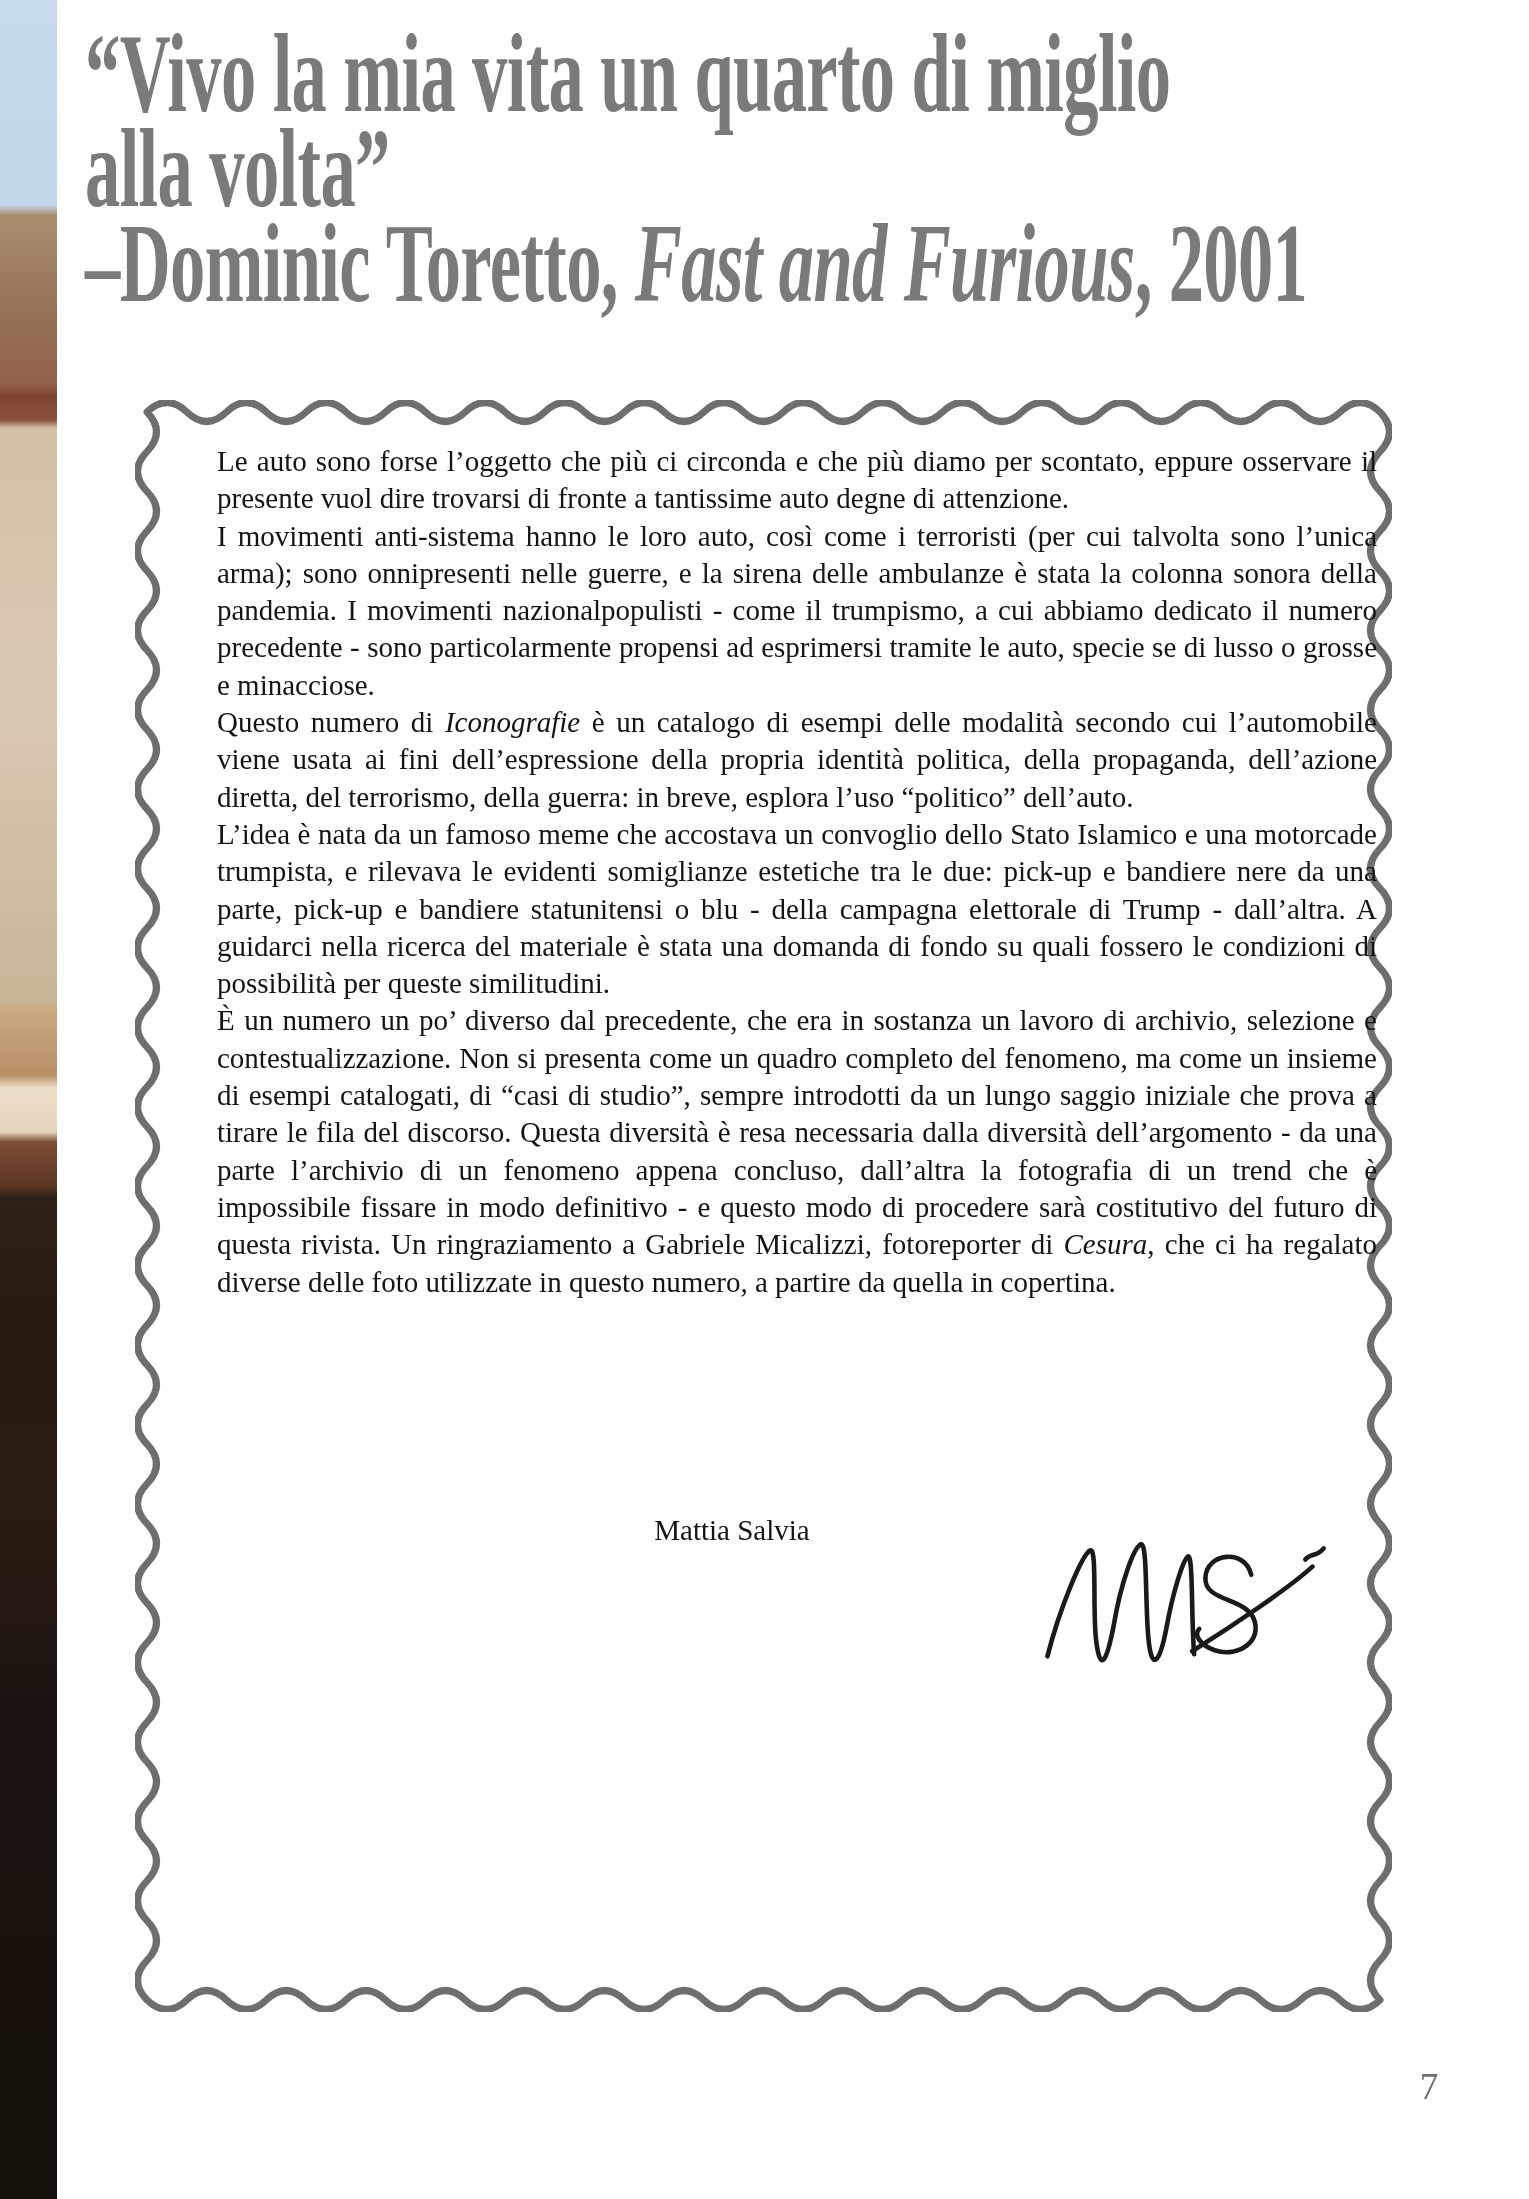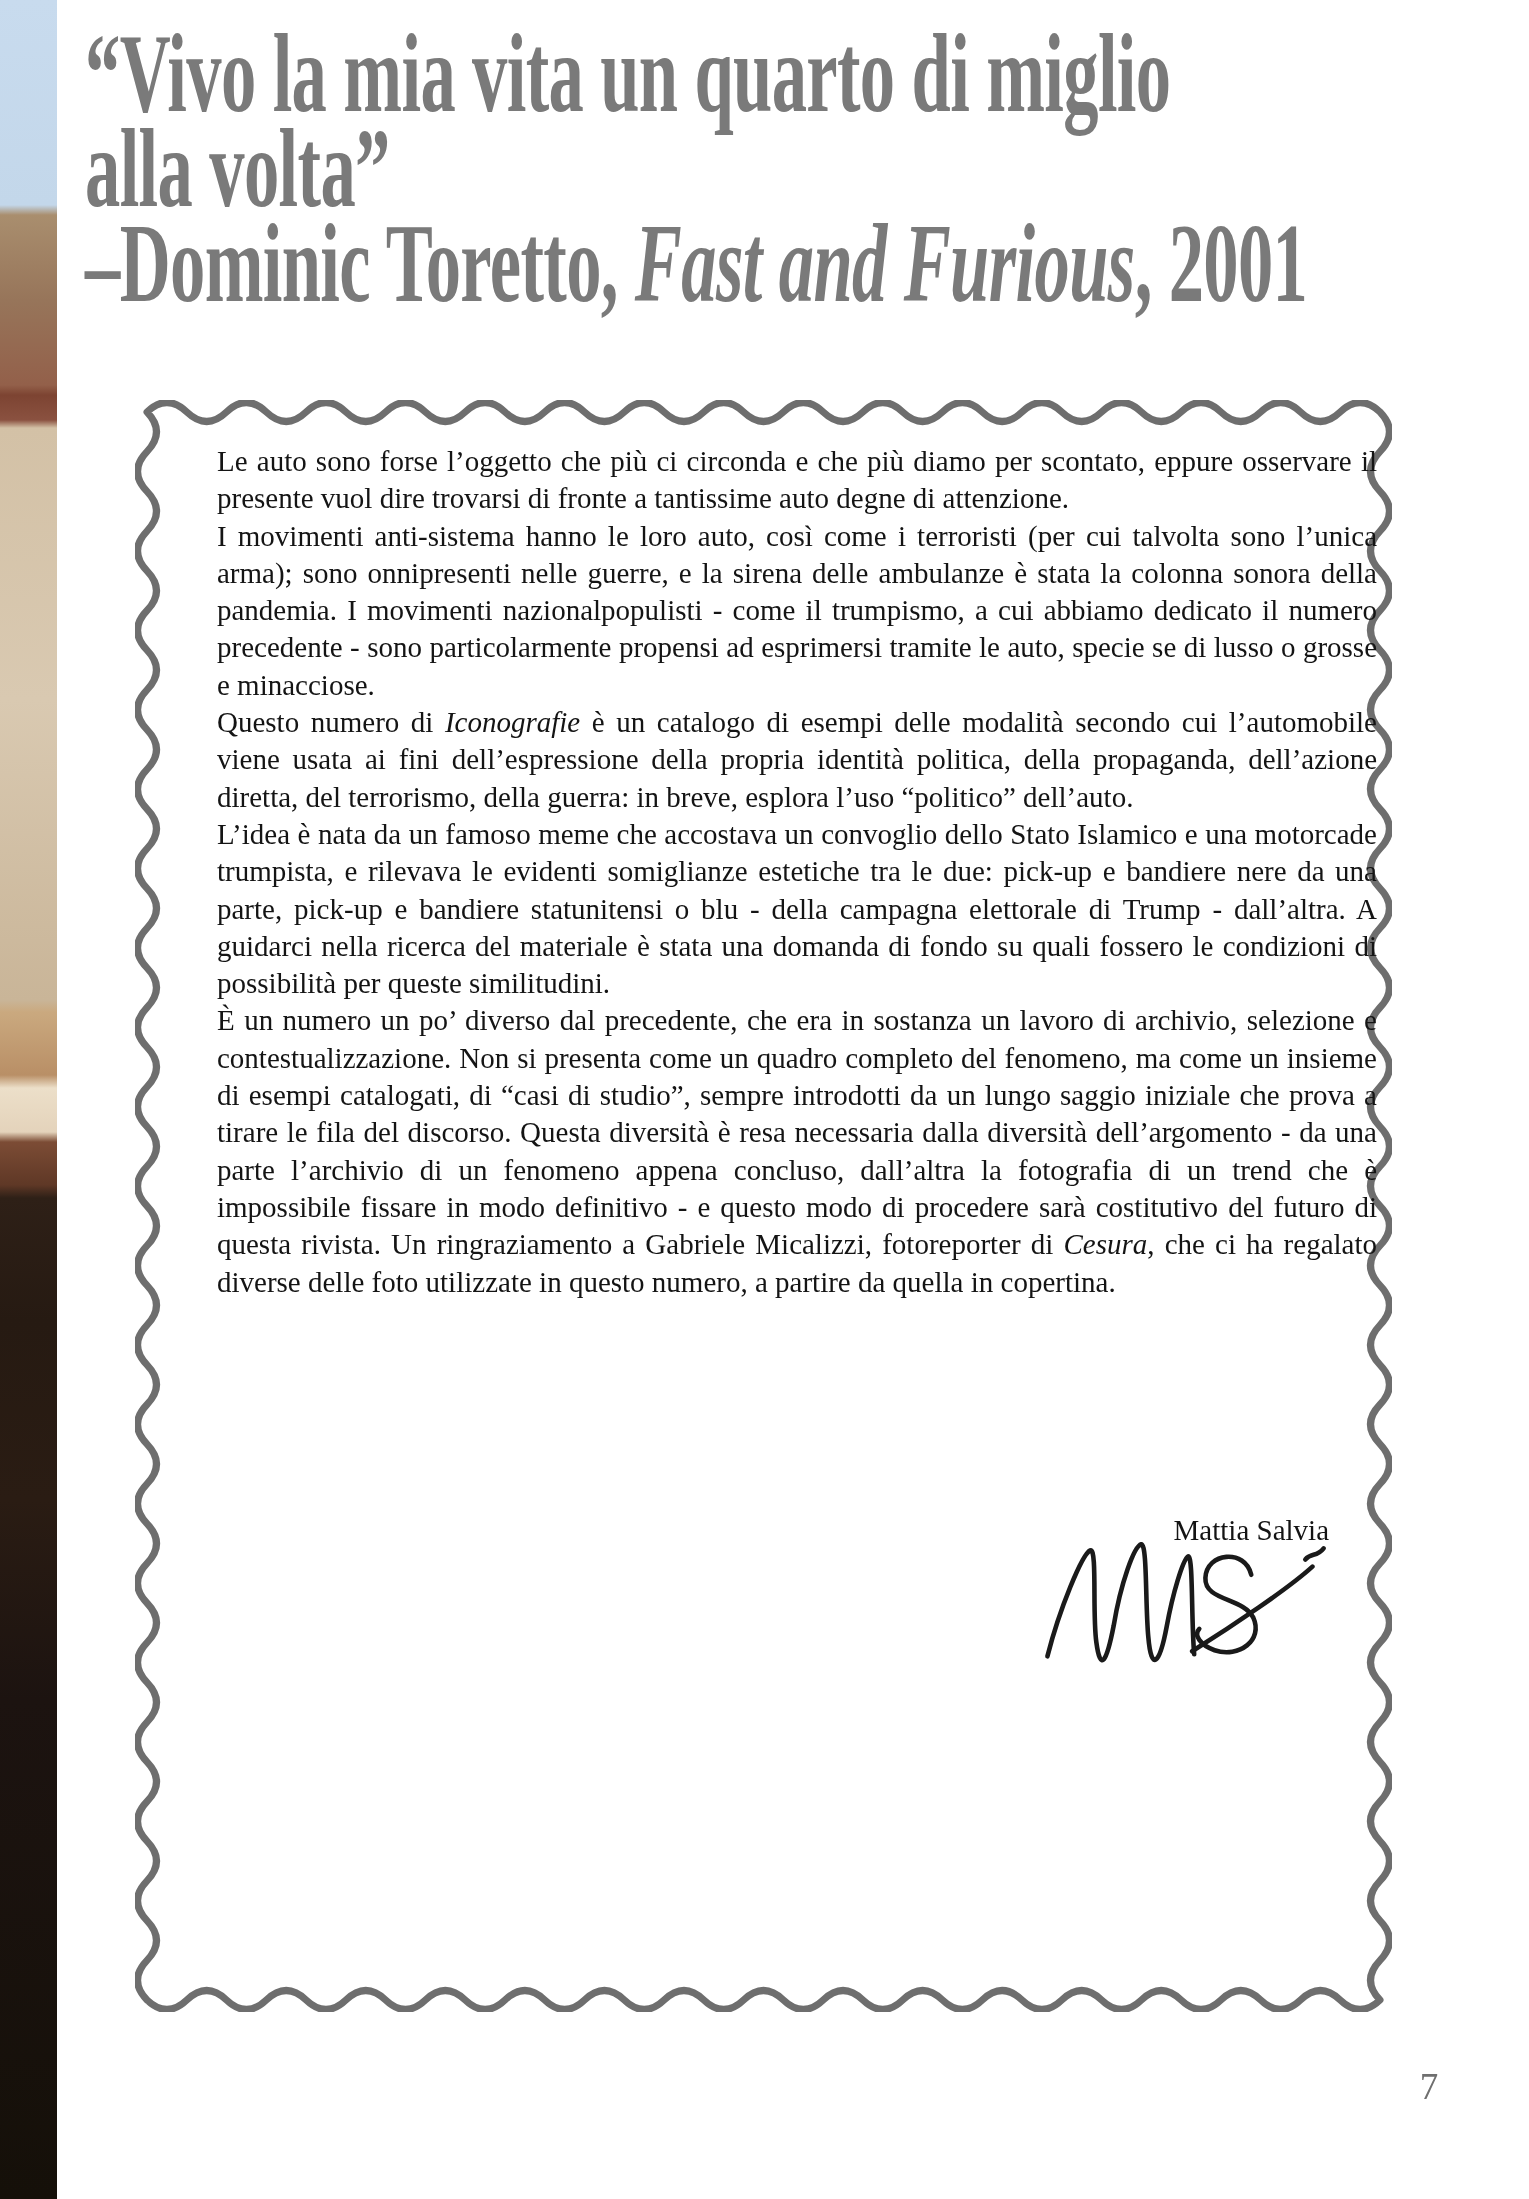--- a/index.html
+++ b/index.html
@@ -52,21 +52,21 @@
     color:var(--text-black,#141414);
     text-align:justify;
     margin-left:32px;
   }
   .letter-text p{margin:0;}
 
   .sign-name{
     position:absolute;top:1112px;left:0;width:1194px;
     font-size:29px;line-height:37px;
     color:var(--text-black,#141414);
-    text-align:right;
+    text-align:center;
   }
 
   .signature-svg{
     position:absolute;left:902px;top:1132px;width:295px;height:158px;
   }
 
   .page-number{
     position:absolute;left:1404px;top:2066px;width:50px;
     font-size:37px;line-height:42px;
     color:var(--pagenum-gray,#6f6f6f);

